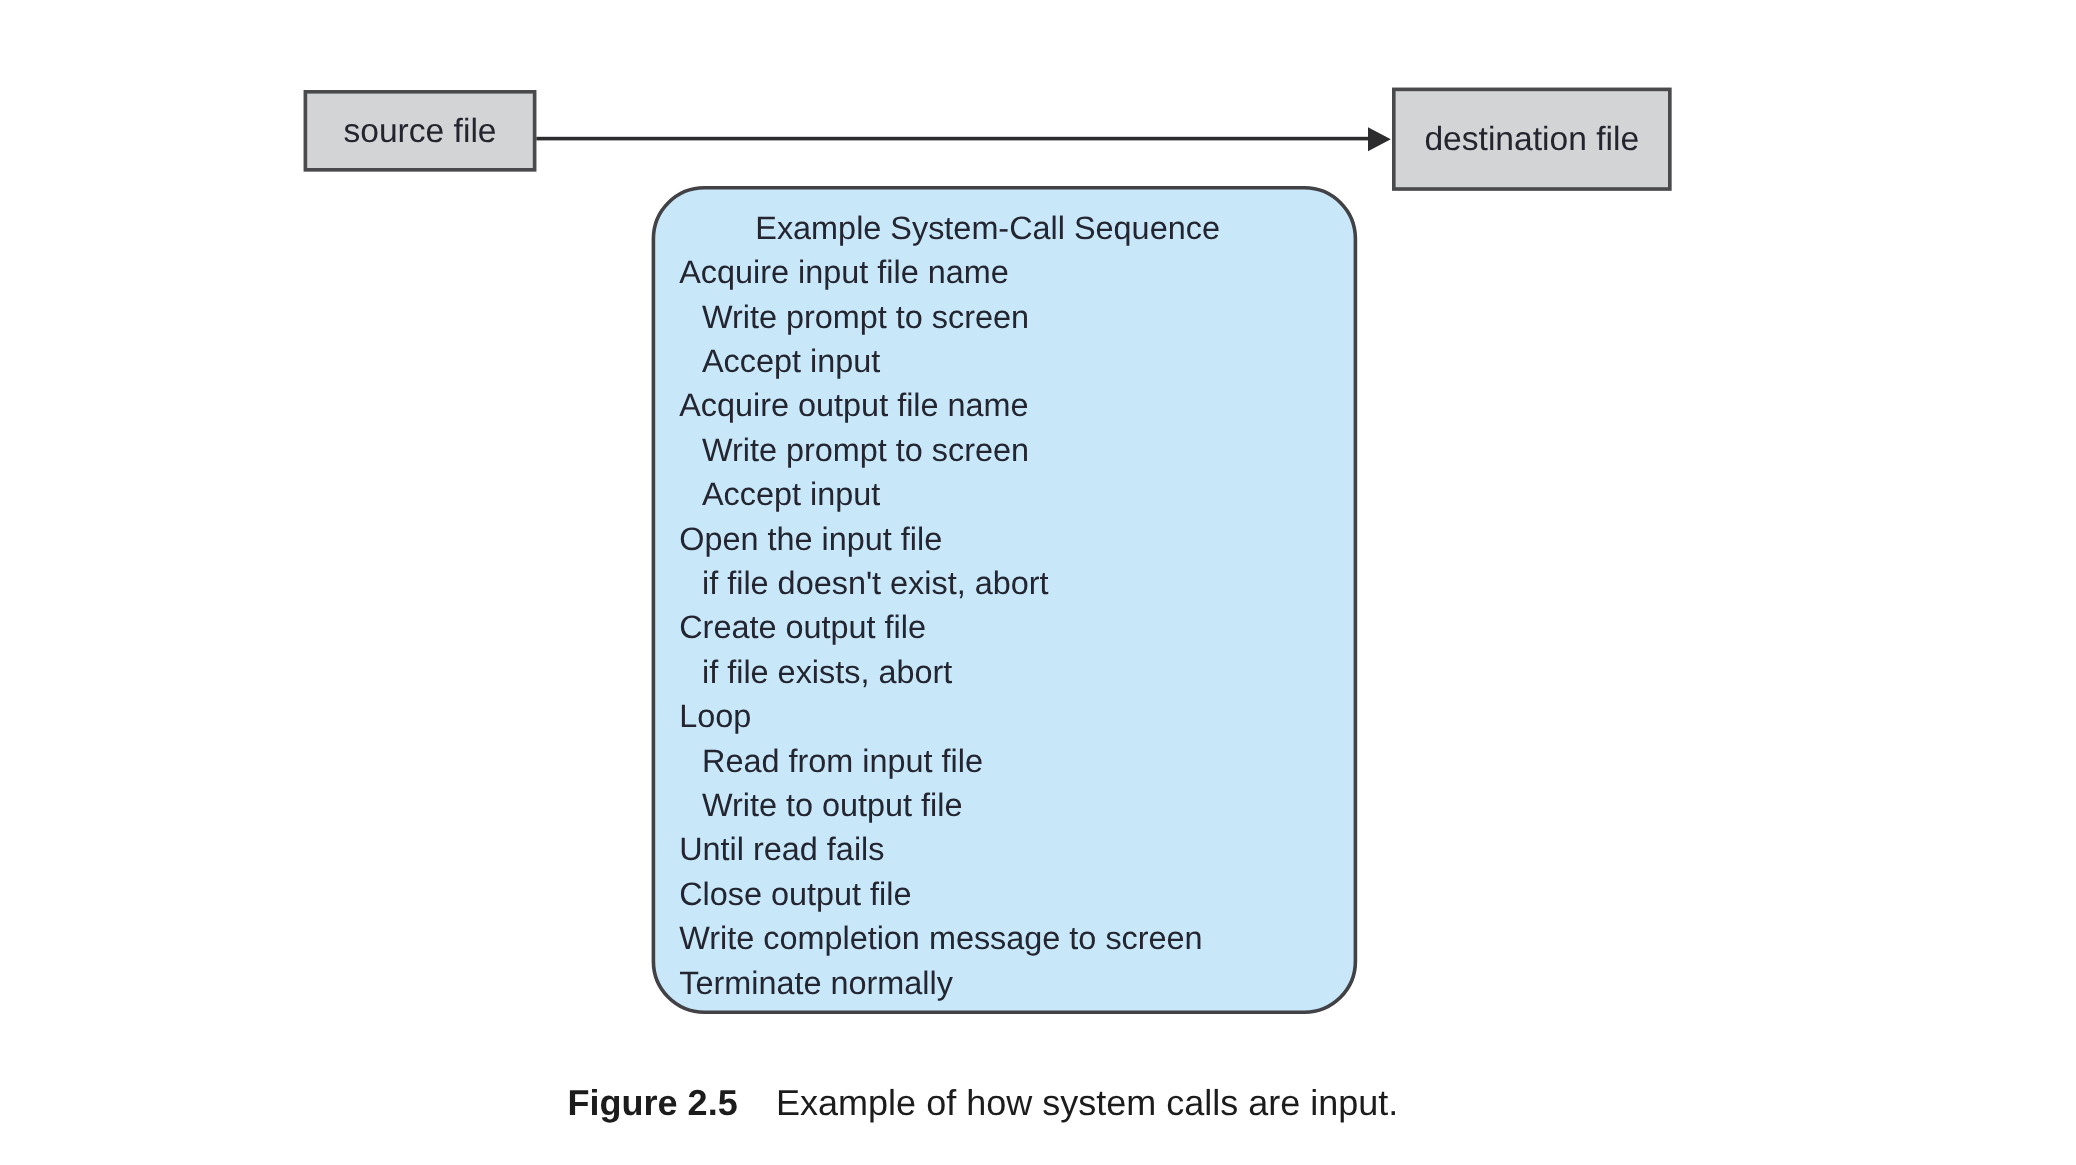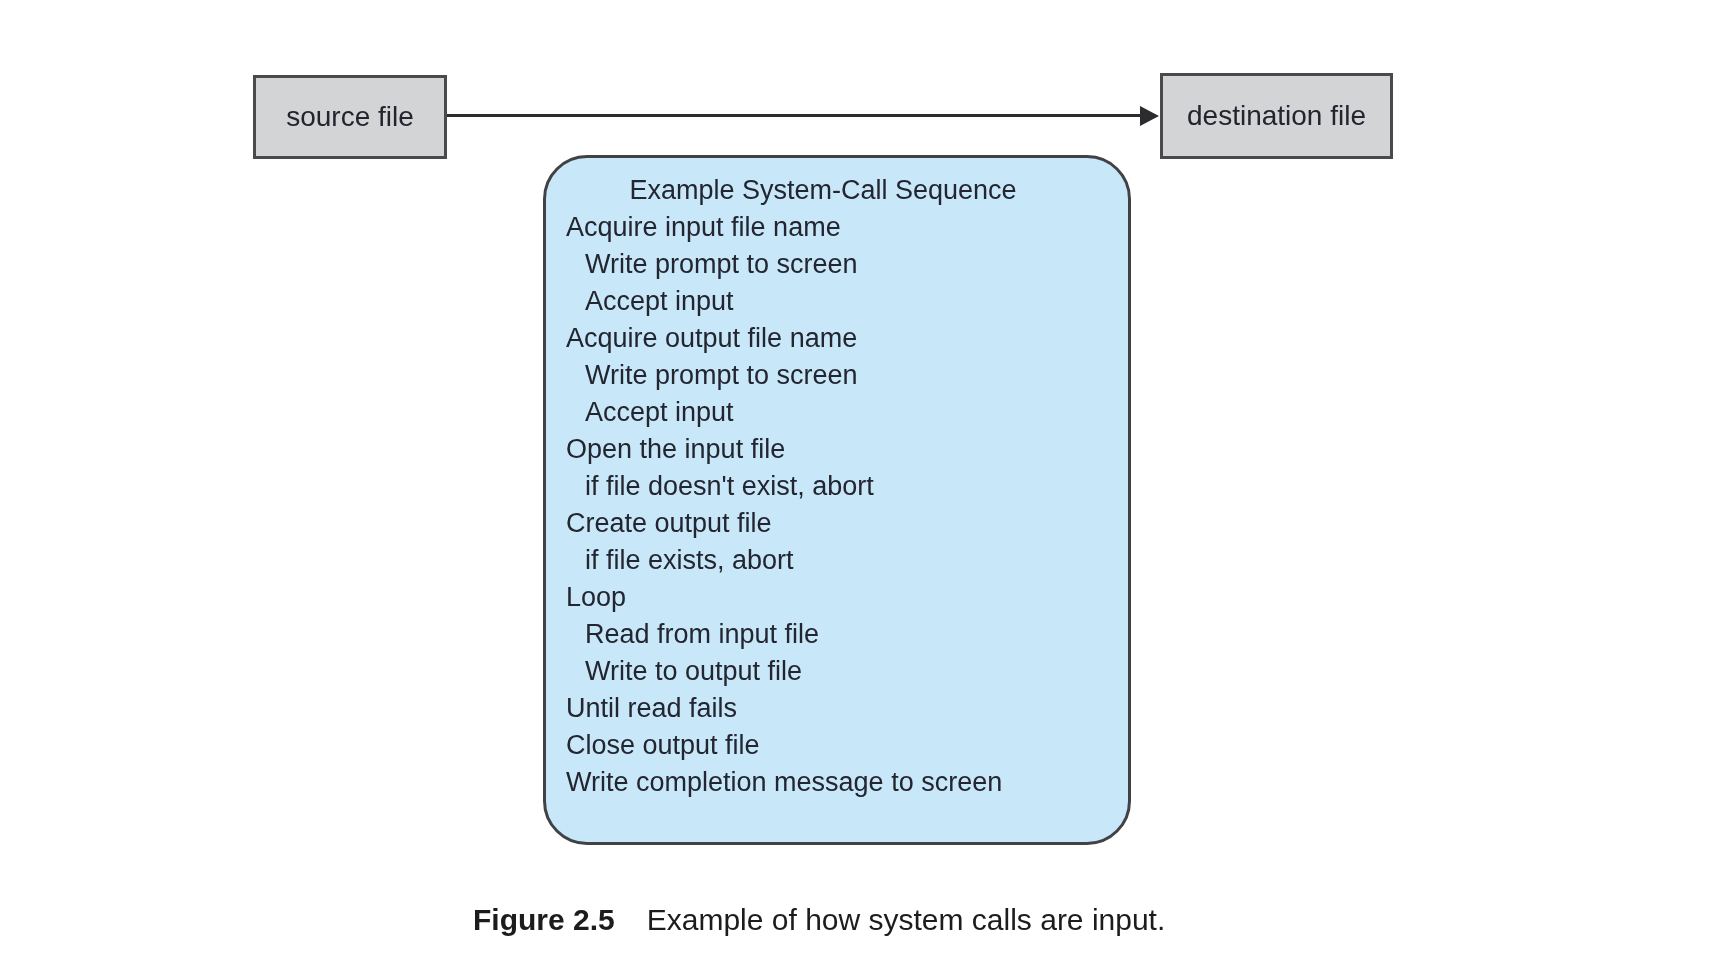--- a/index.html
+++ b/index.html
@@ -23,21 +23,21 @@
     align-items: center;
     justify-content: center;
     font-size: 28px;
     color: #23242e;
     box-sizing: border-box;
   }
   .file-box.source {
     left: 253px;
     top: 75px;
     width: 194px;
-    height: 84px;
+    height: 68px;
     justify-content: center;
   }
   .file-box.destination {
     left: 1160px;
     top: 73px;
     width: 233px;
     height: 86px;
   }
   .arrow-line {
     position: absolute;
@@ -122,20 +122,21 @@
         <div class="sequence-line indent-0">Open the input file</div>
         <div class="sequence-line indent-1">if file doesn't exist, abort</div>
         <div class="sequence-line indent-0">Create output file</div>
         <div class="sequence-line indent-1">if file exists, abort</div>
         <div class="sequence-line indent-0">Loop</div>
         <div class="sequence-line indent-1">Read from input file</div>
         <div class="sequence-line indent-1">Write to output file</div>
         <div class="sequence-line indent-0">Until read fails</div>
         <div class="sequence-line indent-0">Close output file</div>
         <div class="sequence-line indent-0">Write completion message to screen</div>
+        <div class="sequence-line indent-0">Terminate normally</div>
       </div>
   </div>
 
   <div class="caption">
     <span class="caption-label">Figure 2.5</span><span class="caption-text">Example of how system calls are input.</span>
   </div>
 
 </div>
 
 </body></html>

